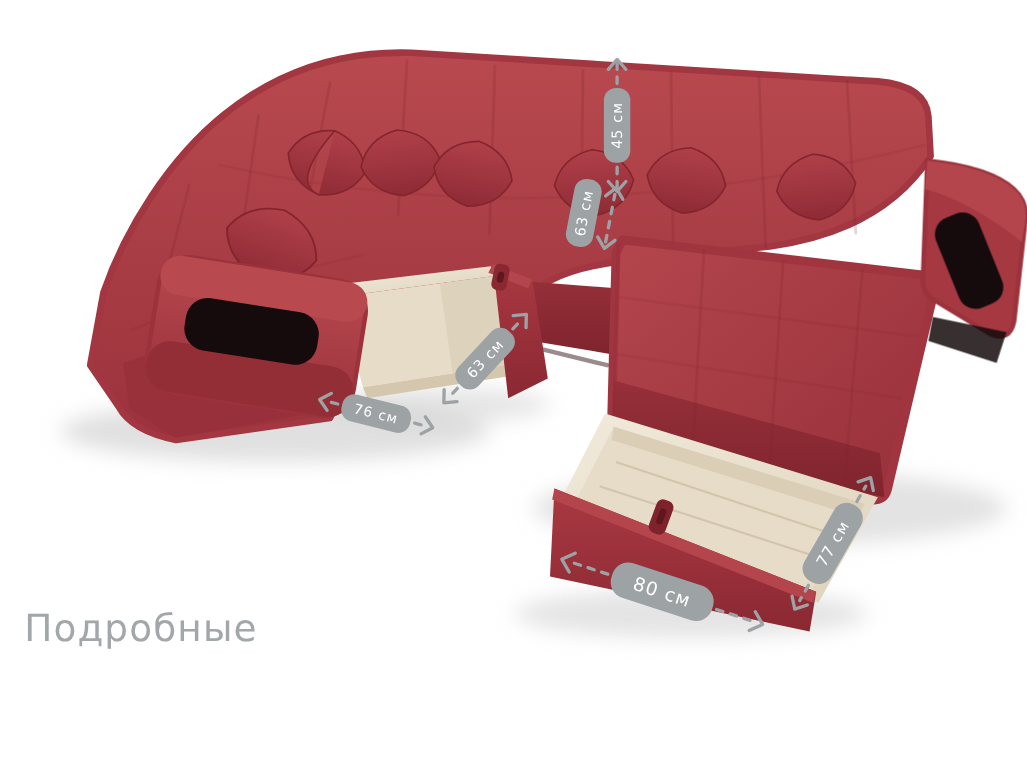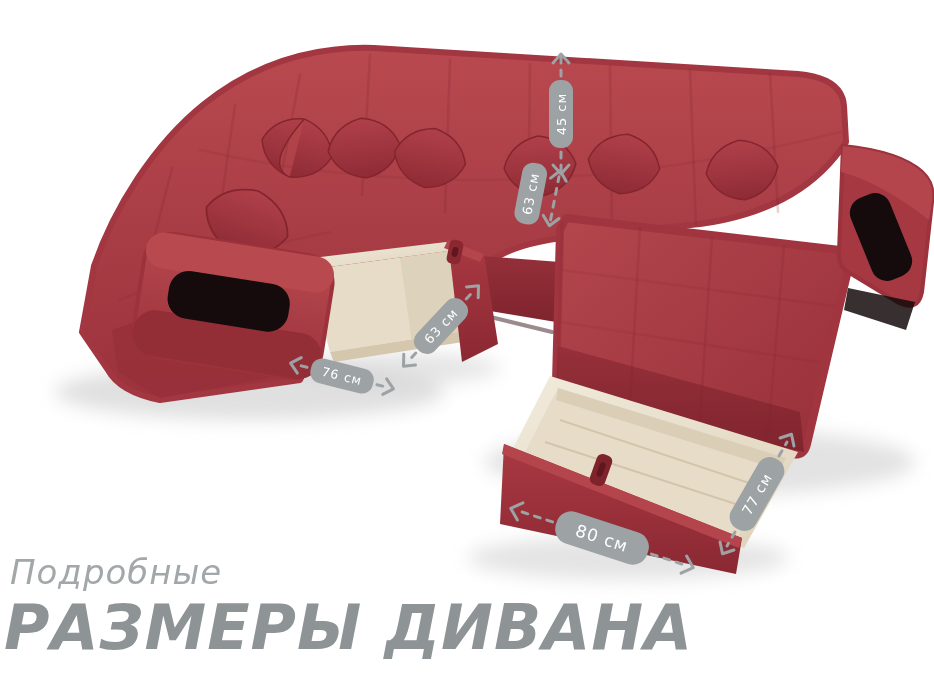--- a/index.html
+++ b/index.html
@@ -10,21 +10,21 @@
   .pill{fill:var(--label_bg,#9da2a5);}
   .pilltext{fill:var(--label_text,#ffffff);font-family:"DejaVu Sans",sans-serif;
             letter-spacing:1px;text-anchor:middle;}
   .dash{stroke:var(--label_bg,#9da2a5);stroke-width:3;fill:none;
         stroke-dasharray:6 7;stroke-linecap:round;}
   .chev{stroke:var(--label_bg,#9da2a5);stroke-width:3;fill:none;
         stroke-linecap:round;stroke-linejoin:round;}
   .seam{stroke:#7c222b;fill:none;opacity:.20;stroke-width:2.5;stroke-linecap:round;}
   .seamlite{stroke:#7c222b;fill:none;opacity:.12;stroke-width:2.5;stroke-linecap:round;}
   
-  .title-wrap{position:absolute;left:4px;top:552px;z-index:5;font-style:italic;}
+  .title-wrap{position:absolute;left:16px;top:552px;z-index:5;}
   .subtitle{font-size:34px;font-weight:400;color:var(--subtitle_color,#a2a7aa);
             letter-spacing:1px;line-height:1.2;margin-left:6px;}
   .heading{font-size:62px;font-weight:700;color:var(--heading_color,#8e9396);
            letter-spacing:1px;line-height:1.05;margin-top:2px;}
 </style>
 </head>
 <body>
 
 <div id="stage">
 
@@ -194,16 +194,15 @@
       <line class="dash" x1="-44" y1="0" x2="-60" y2="0"></line>
       <path class="chev" d="M 60,-8 L 69,0 L 60,8"></path>
       <path class="chev" d="M -60,-8 L -69,0 L -60,8"></path>
       <rect class="pill" x="-40" y="-14" width="80" height="28" rx="13"></rect>
       <text class="pilltext" font-size="14" y="0" dy="0.36em">77 см</text>
     </g>
   </svg>
 
   <div class="title-wrap">
     <div class="subtitle">Подробные</div>
-    <div class="heading">РАЗМЕРЫ ДИВАНА</div>
   </div>
 
 </div>
 
 </body></html>

